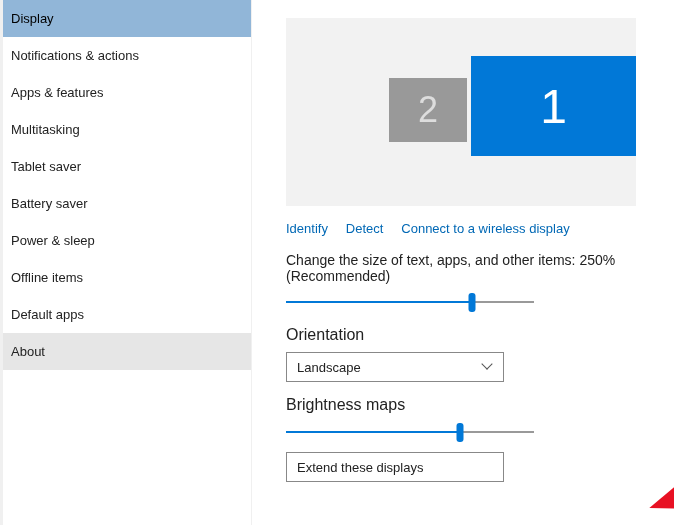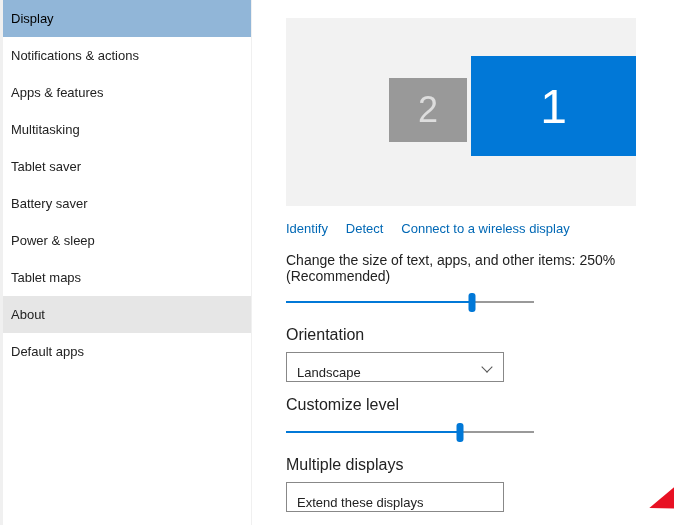--- a/index.html
+++ b/index.html
@@ -118,20 +118,21 @@
   height: 19px;
   background: #0178d7;
   border-radius: 3px;
   transform: translateX(-50%);
 }
 .select {
   width: 218px;
   height: 30px;
   border: 1px solid #888;
   display: flex;
+  align-items: center;
   justify-content: space-between;
   padding: 12px 10px;
   font-size: 13px;
   cursor: pointer;
   margin-bottom: 8px;
 }
 .chevron {
   width: 10px;
   height: 10px;
   position: relative;
@@ -158,23 +159,23 @@
 <body>
 
 <div class="sidebar">
     <div class="sidebar-item active">Display</div>
     <div class="sidebar-item">Notifications &amp; actions</div>
     <div class="sidebar-item">Apps &amp; features</div>
     <div class="sidebar-item">Multitasking</div>
     <div class="sidebar-item">Tablet saver</div>
     <div class="sidebar-item">Battery saver</div>
     <div class="sidebar-item">Power &amp; sleep</div>
-    <div class="sidebar-item">Tablet maps</div>
+    <div class="sidebar-item">Offline items</div>
+    <div class="sidebar-item">Default apps</div>
     <div class="sidebar-item about">About</div>
-    <div class="sidebar-item">Default apps</div>
   </div>
 
 <div class="main">
 
   <div class="preview">
     <div class="monitor monitor-2">2</div>
     <div class="monitor monitor-1">1</div>
   </div>
 
   <div class="links">
@@ -189,28 +190,27 @@
     <div class="slider-fill" style="width:75%"></div>
     <div class="slider-thumb" style="left:75%"></div>
   </div>
 
   <div class="section-label">Orientation</div>
   <div class="select">
     <span>Landscape</span>
     <span class="chevron"></span>
   </div>
 
-  <div class="section-label">Customize level</div>
+  <div class="section-label">Brightness maps</div>
   <div class="slider">
     <div class="slider-track"></div>
     <div class="slider-fill" style="width:70%"></div>
     <div class="slider-thumb" style="left:70%"></div>
   </div>
 
-  <div class="section-label">Multiple displays</div>
   <div class="select">
     <span>Extend these displays</span>
 
   </div>
 
   <svg class="arrow-svg" width="260" height="100">
     <defs>
       <marker id="ah" markerWidth="10" markerHeight="10" refX="2" refY="3" orient="auto">
         <path d="M0,0 L0,6 L8,3 z" fill="#e81123"></path>
       </marker>

